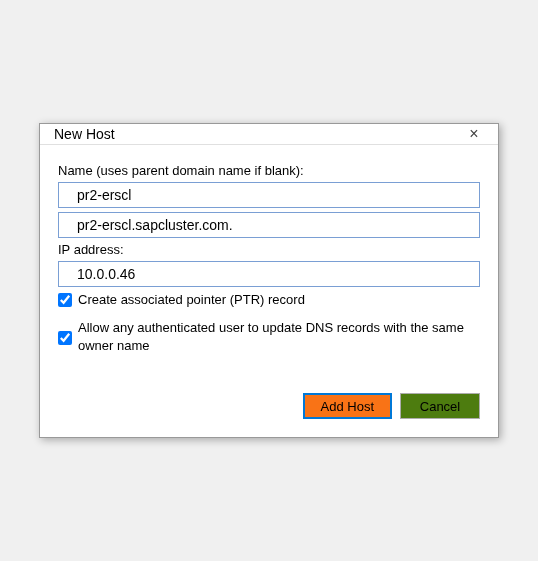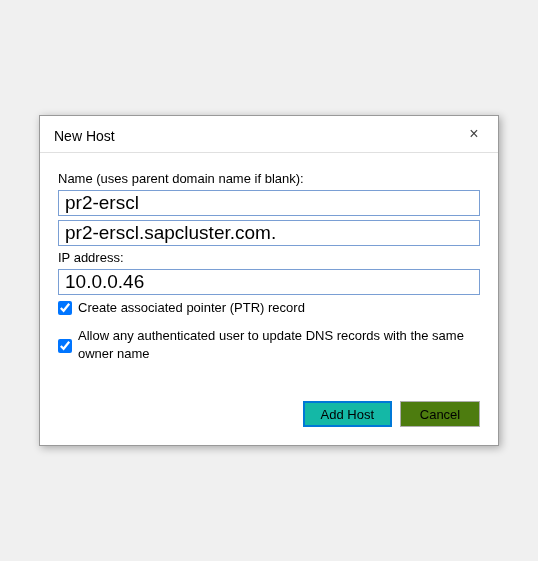--- a/index.html
+++ b/index.html
@@ -23,23 +23,23 @@
       background: #ffffff;
       border: 1px solid #999;
       box-shadow: 2px 2px 8px rgba(0,0,0,0.3);
       width: 460px;
       padding: 0;
     }
 
     .title-bar {
       background: #ffffff;
       border-bottom: 1px solid #e0e0e0;
-      padding: 8px 14px;
+      padding: 0 14px;
       display: flex;
-      align-items: flex-end;
+      align-items: center;
       justify-content: space-between;
     }
 
     .title-bar-title {
       font-size: 14px;
       font-weight: 400;
       color: #000;
     }
 
     .close-btn {
@@ -67,22 +67,22 @@
     .field-label {
       display: block;
       margin-bottom: 4px;
       color: #000;
     }
 
     .field-input {
       width: 100%;
       height: 26px;
       border: 1px solid #7a9fd4;
-      padding: 2px 6px;
-      font-size: 19px;
+      padding: 2px 18px;
+      font-size: 14px;
       color: #000;
       outline: none;
     }
 
     .checkbox-group {
       margin-bottom: 10px;
       display: flex;
       align-items: center;
       gap: 6px;
     }
@@ -113,21 +113,21 @@
       padding: 0 16px;
       border: 1px solid #0078d7;
       background: #4d7c0f;
       color: #000;
       cursor: pointer;
       font-size: 13px;
       min-width: 80px;
     }
 
     .btn-primary {
-      background: #14b8a6;
+      background: #f97316;
       border: 2px solid #0078d7;
     }
 
     .btn-cancel {
       border: 1px solid #adadad;
     }
   </style>
 </head>
 <body>
 

